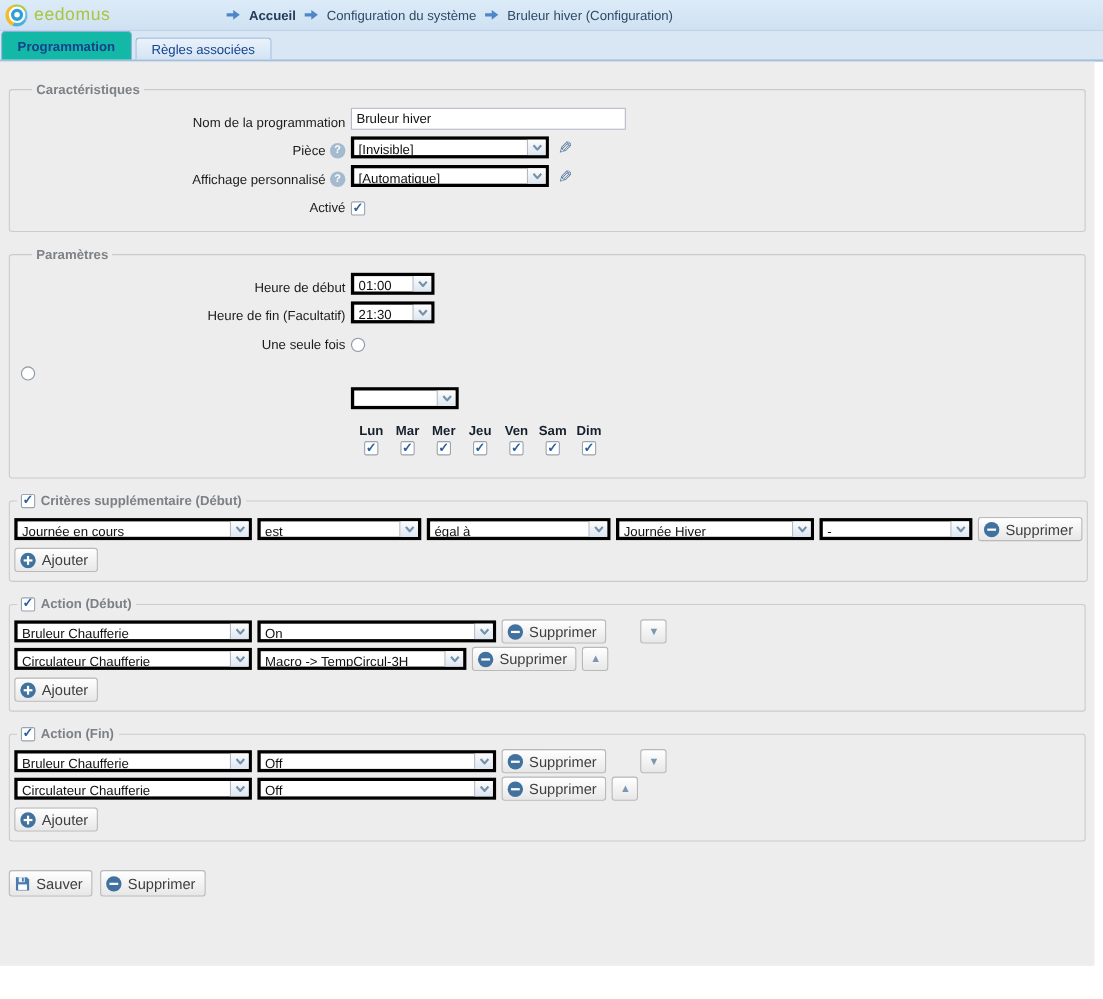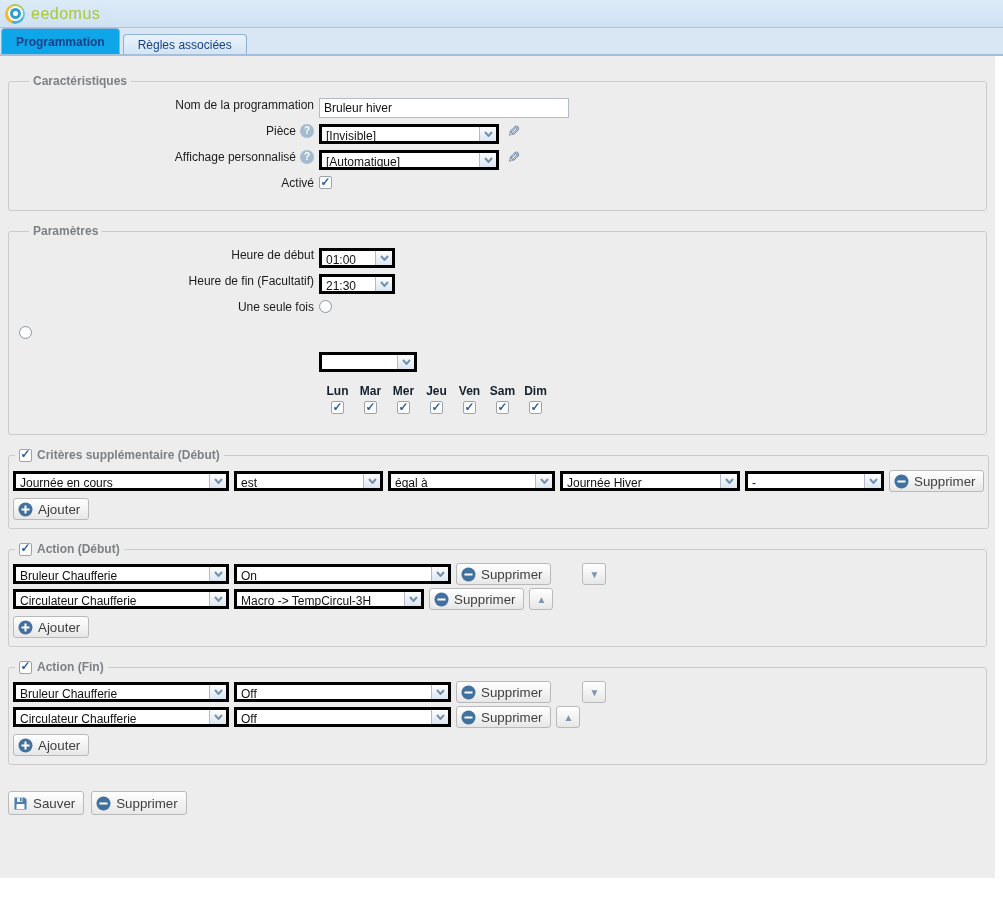--- a/index.html
+++ b/index.html
@@ -34,36 +34,36 @@
     height:28px; width:100%; background:#d9e7f5;
     border-bottom:2px solid #a3bfdc;
     display:flex; align-items:flex-end; padding-left:1px;
   }
   .tab {
     height:20px; display:flex; align-items:center; padding:0 14px;
     border:1px solid #8fb1d4; border-bottom:none;
     border-radius:4px 4px 0 0; margin-right:3px;
     color:#15428b; cursor:pointer;
   }
-  .tab.active { background:#0ea5e9; font-weight:bold; height:26px;text-align:center; }
+  .tab.active { background:#14b8a6; font-weight:bold; height:26px;text-align:center; }
   .tab.inactive { background:linear-gradient(#eaf2fb,#d4e4f4); }
 
   
   .content { width:995px; height:822px; background:#ededed; padding-top:18px; }
 
   fieldset {
     border:1px solid #cbcbcb; border-radius:3px;
     margin:0 8px 13px 8px; padding:4px 10px 8px 10px;
   }
   fieldset.tight { padding:4px 4px 8px 4px; }
   fieldset.collapsed { border-left-color:transparent; border-right-color:transparent; border-bottom-color:transparent; padding-bottom:2px; }
   legend { font-weight:bold; color:#7d8185; padding:0 4px; margin-left:10px; display:flex; align-items:center; gap:5px; }
   fieldset.checkable legend { margin-left:2px; }
 
-  .frow { display:flex; align-items:flex-start; margin:6px 0; min-height:20px; }
+  .frow { display:flex; align-items:flex-end; margin:6px 0; min-height:20px; }
   .flabel { width:300px; text-align:right; padding-right:5px; color:#1c1c1c; display:flex; justify-content:flex-end; align-items:center; gap:4px; }
 
   input.text {
     width:250px; height:20px; border:1px solid #b5b8c8; padding:1px 4px;
     font-family:"Liberation Sans", sans-serif; font-size:12px; color:#111; background:#fff;
   }
 
   .combo { display:inline-flex; height:20px; border:3px solid #000000; background:#fff; align-items:stretch; }
   .combo-val { flex:1; padding:2px 4px; white-space:nowrap; overflow:hidden; color:#111; }
   .combo-trig {
@@ -117,20 +117,40 @@
 <body>
 
 <div class="header">
   <div class="logo">
     <div class="logo-ring">
       <div class="logo-ring-inner">
           <div class="logo-core"></div>
         </div>
     </div>
     <span class="wordmark">eedomus</span>
+  </div>
+  <div class="breadcrumb">
+    <span class="bc-arrow">
+      <svg width="14" height="11">
+          <path d="M1 4h6V1l6 4.5L7 10V7H1z" fill="#4d87c7"></path>
+        </svg>
+    </span>
+    <span class="bc-accueil">Accueil</span>
+    <span class="bc-arrow">
+      <svg width="14" height="11">
+          <path d="M1 4h6V1l6 4.5L7 10V7H1z" fill="#4d87c7"></path>
+        </svg>
+    </span>
+    <span>Configuration du système</span>
+    <span class="bc-arrow">
+      <svg width="14" height="11">
+          <path d="M1 4h6V1l6 4.5L7 10V7H1z" fill="#4d87c7"></path>
+        </svg>
+    </span>
+    <span>Bruleur hiver (Configuration)</span>
   </div>
 </div>
 
 <div class="tabbar">
   <div class="tab active">
     <span>Programmation</span>
   </div>
   <div class="tab inactive">
     <span>Règles associées</span>
   </div>

